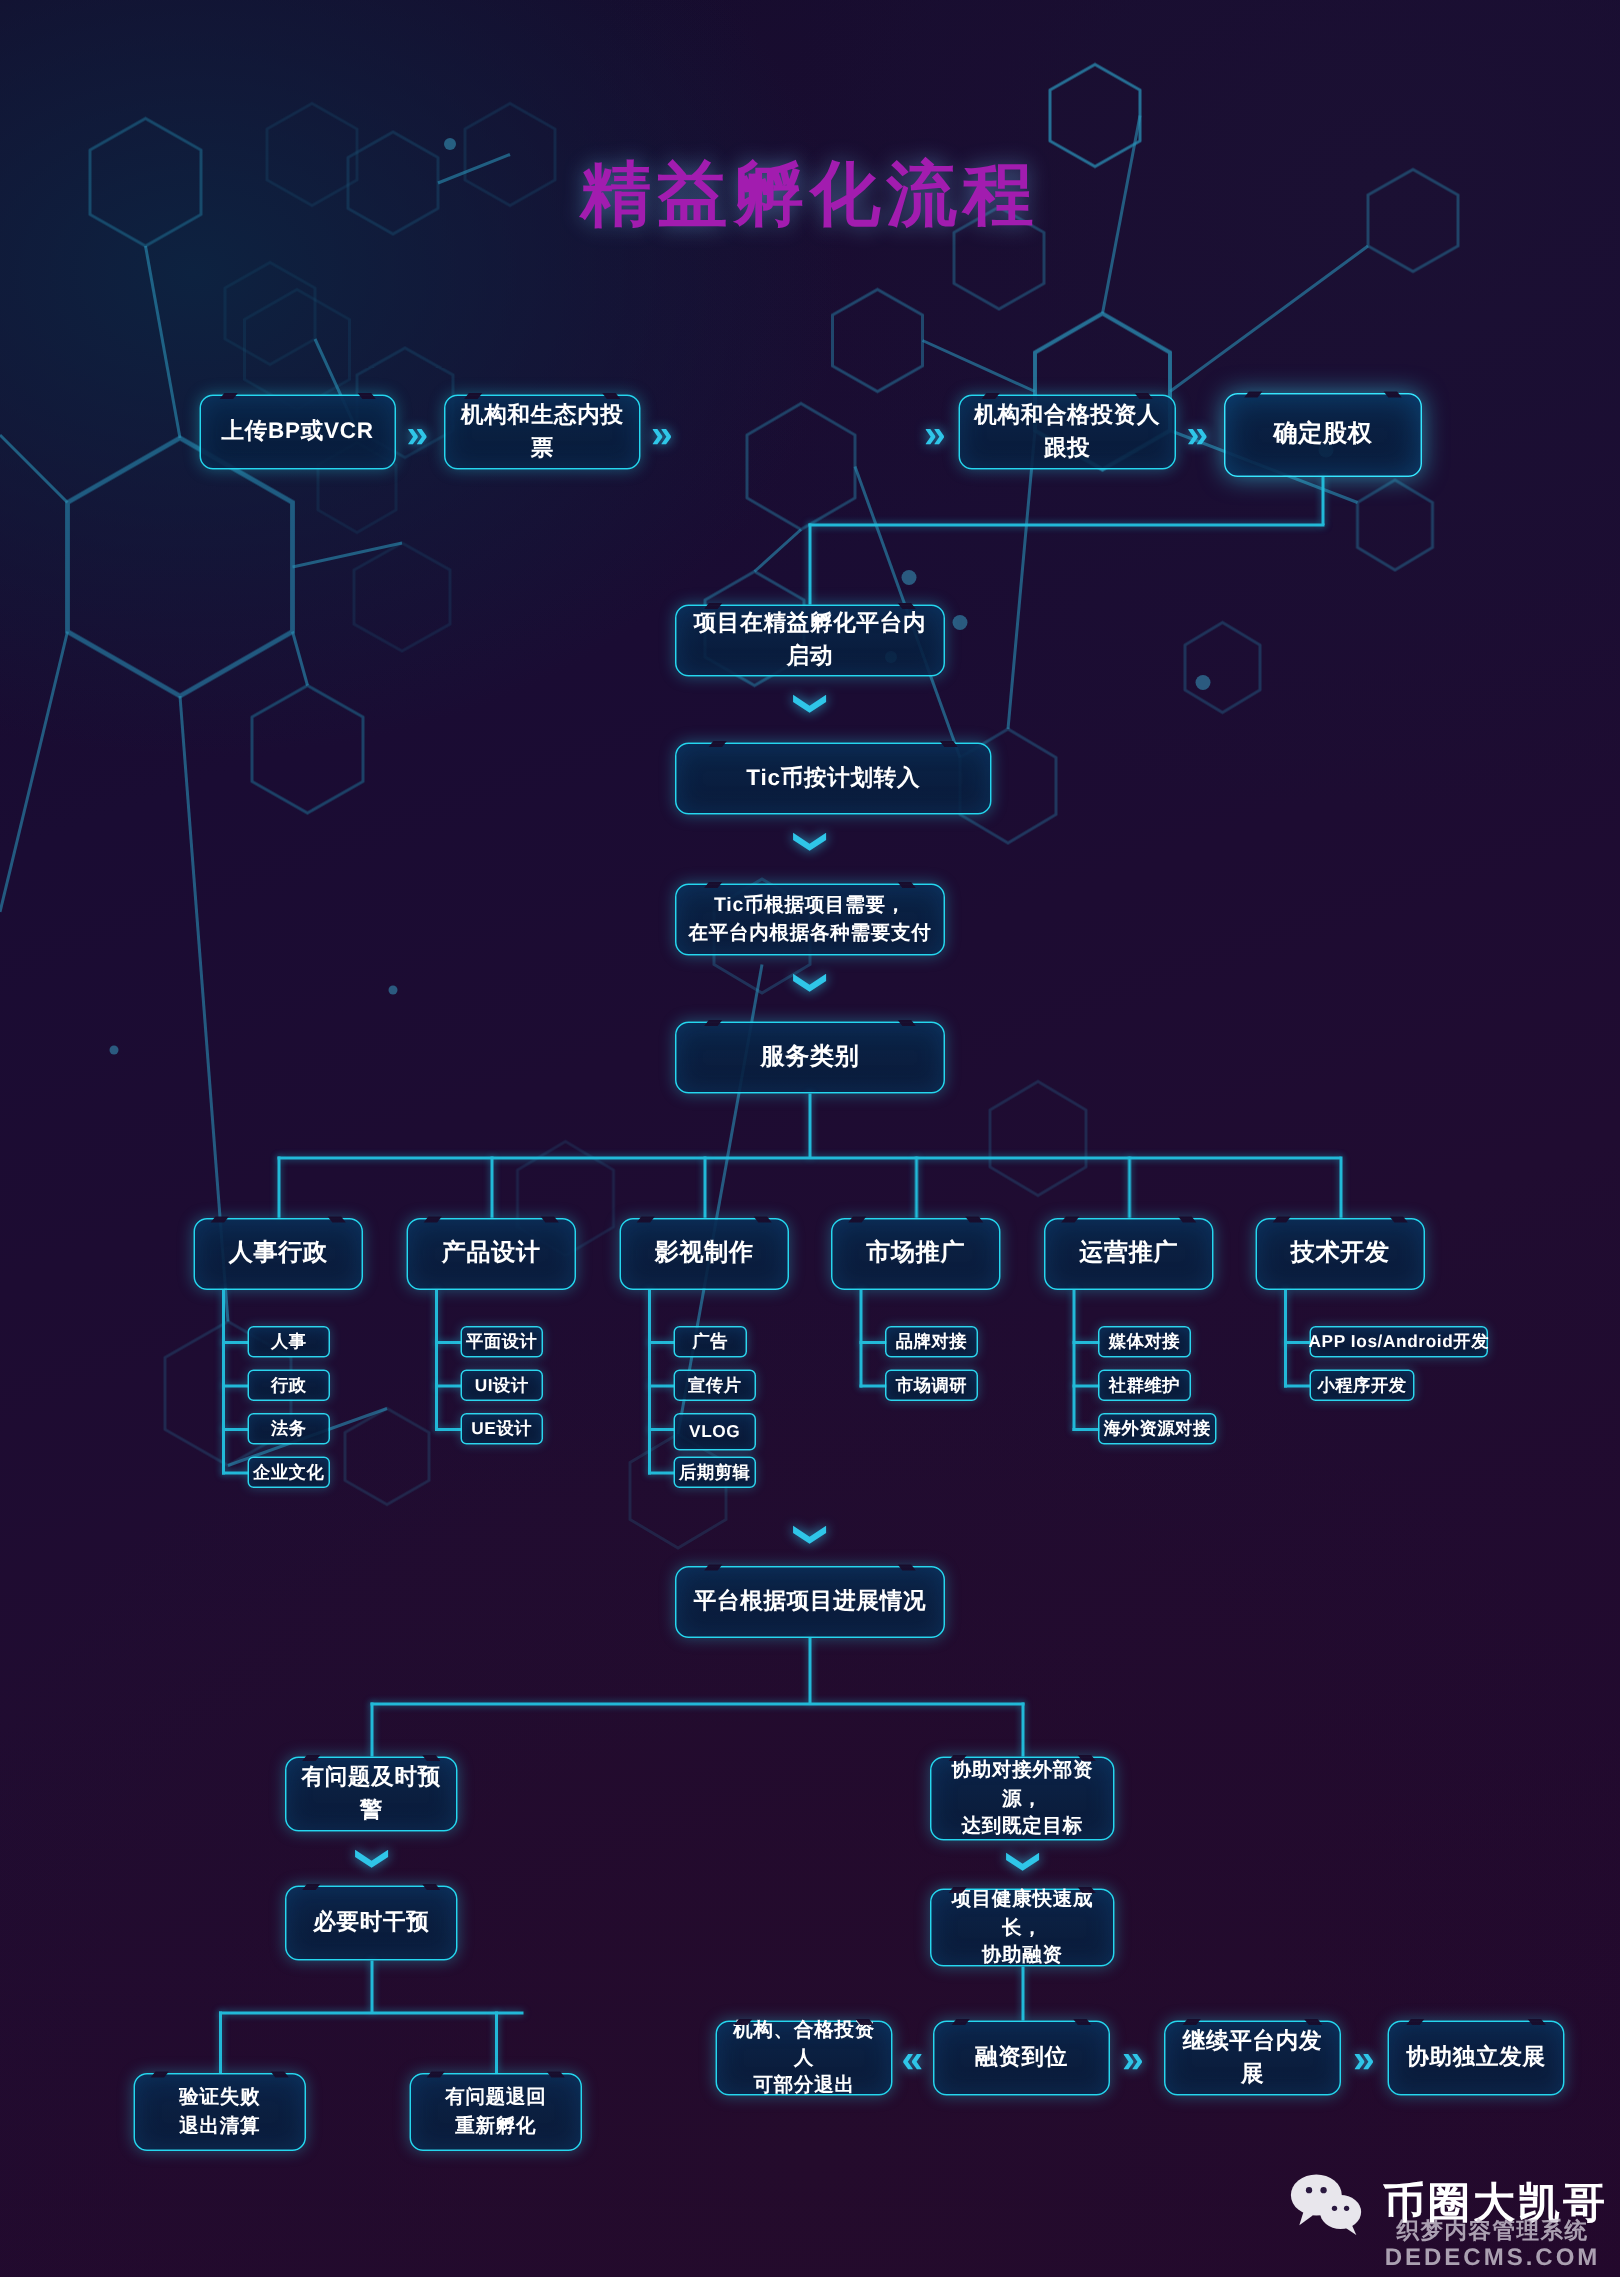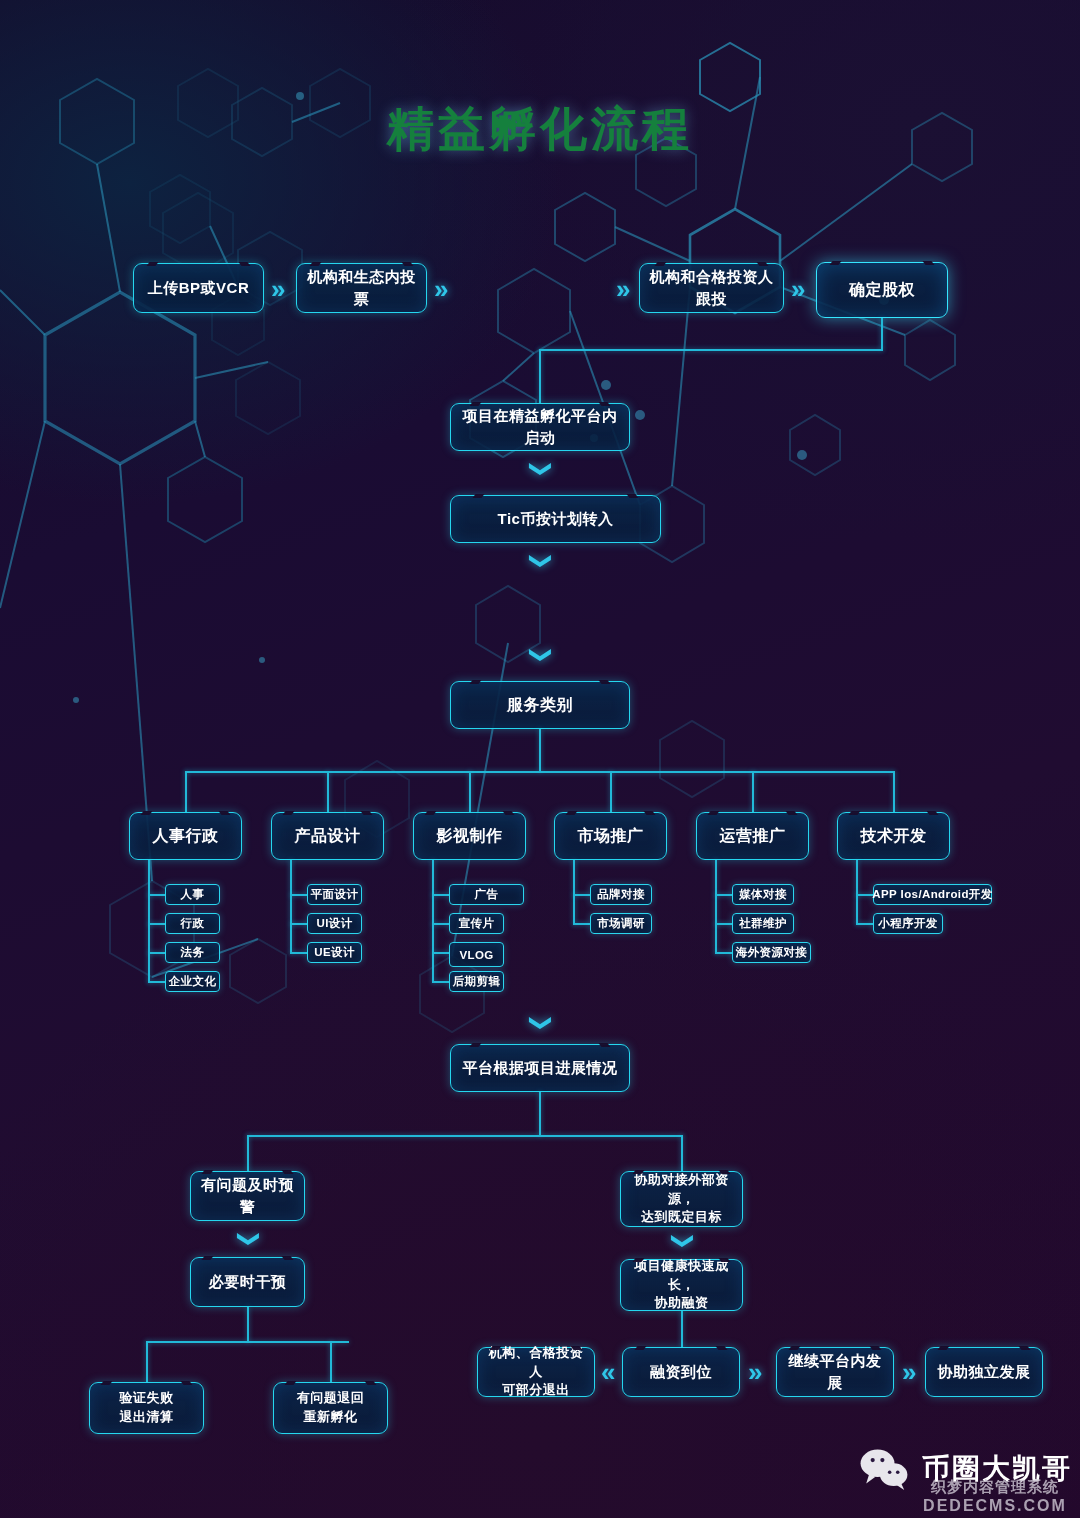--- a/index.html
+++ b/index.html
@@ -18,21 +18,21 @@
   .stage{position:absolute;left:0;top:0;width:1080px;height:1518px;}
 
   
   .bg-deco{position:absolute;left:0;top:0;width:1080px;height:1518px;pointer-events:none;}
 
   
   .title{
     position:absolute;left:0;top:98px;width:1080px;
     text-align:center;
     font-size:47px;font-weight:bold;letter-spacing:4px;
-    color:#15803d;
+    color:#a21caf;
     text-shadow:0 0 14px rgba(120,200,255,.45);
   }
 
   
   .node{
     position:absolute;
     box-sizing:border-box;
     border:1.6px solid #25d7ef;
     background:linear-gradient(180deg,rgba(9,38,74,.92),rgba(8,28,58,.88));
     color:#ffffff;
@@ -195,20 +195,24 @@
   <div class="node md" style="left:450px;top:403px;width:180px;height:48px;">
     <span class="lbl">项目在精益孵化平台内启动</span>
   </div>
   <div class="chev down" style="left:532px;top:458px;transform:rotate(90deg);">❯</div>
 
   <div class="node md" style="left:450px;top:495px;width:211px;height:48px;text-align:center;">
     <span class="lbl">Tic币按计划转入</span>
   </div>
   <div class="chev down" style="left:532px;top:550px;transform:rotate(90deg);">❯</div>
 
+  <div class="node sm" style="left:450px;top:589px;width:180px;height:48px;">
+    <span class="lbl">Tic币根据项目需要，
+在平台内根据各种需要支付</span>
+  </div>
   <div class="chev down" style="left:532px;top:644px;transform:rotate(90deg);">❯</div>
 
   <div class="node lg" style="left:450px;top:681px;width:180px;height:48px;">
     <span class="lbl">服务类别</span>
   </div>
 
   <div class="ln v" style="left:539px;top:729px;height:43px;"></div>
   <div class="ln h" style="left:185px;top:771px;width:709px;"></div>
   <div class="ln v" style="left:185px;top:771px;height:41px;"></div>
   <div class="ln v" style="left:327px;top:771px;height:41px;"></div>
@@ -253,21 +257,21 @@
   <div class="ln h" style="left:290px;top:952px;width:18px;"></div>
   <div class="chip" style="left:307px;top:942px;width:55px;height:21px;">
       <span>UE设计</span>
     </div>
 
   <div class="node lg" style="left:413px;top:812px;width:113px;height:48px;">
     <span class="lbl">影视制作</span>
   </div>
   <div class="ln v" style="left:432px;top:860px;height:123px;"></div>
   <div class="ln h" style="left:432px;top:894px;width:18px;"></div>
-  <div class="chip" style="left:449px;top:884px;width:75px;height:21px;">
+  <div class="chip" style="left:449px;top:884px;width:49px;height:21px;">
       <span>广告</span>
     </div>
   <div class="ln h" style="left:432px;top:923px;width:18px;"></div>
   <div class="chip" style="left:449px;top:913px;width:55px;height:21px;">
       <span>宣传片</span>
     </div>
   <div class="ln h" style="left:432px;top:952px;width:18px;"></div>
   <div class="chip" style="left:449px;top:942px;width:55px;height:25px;">
       <span>VLOG</span>
     </div>

